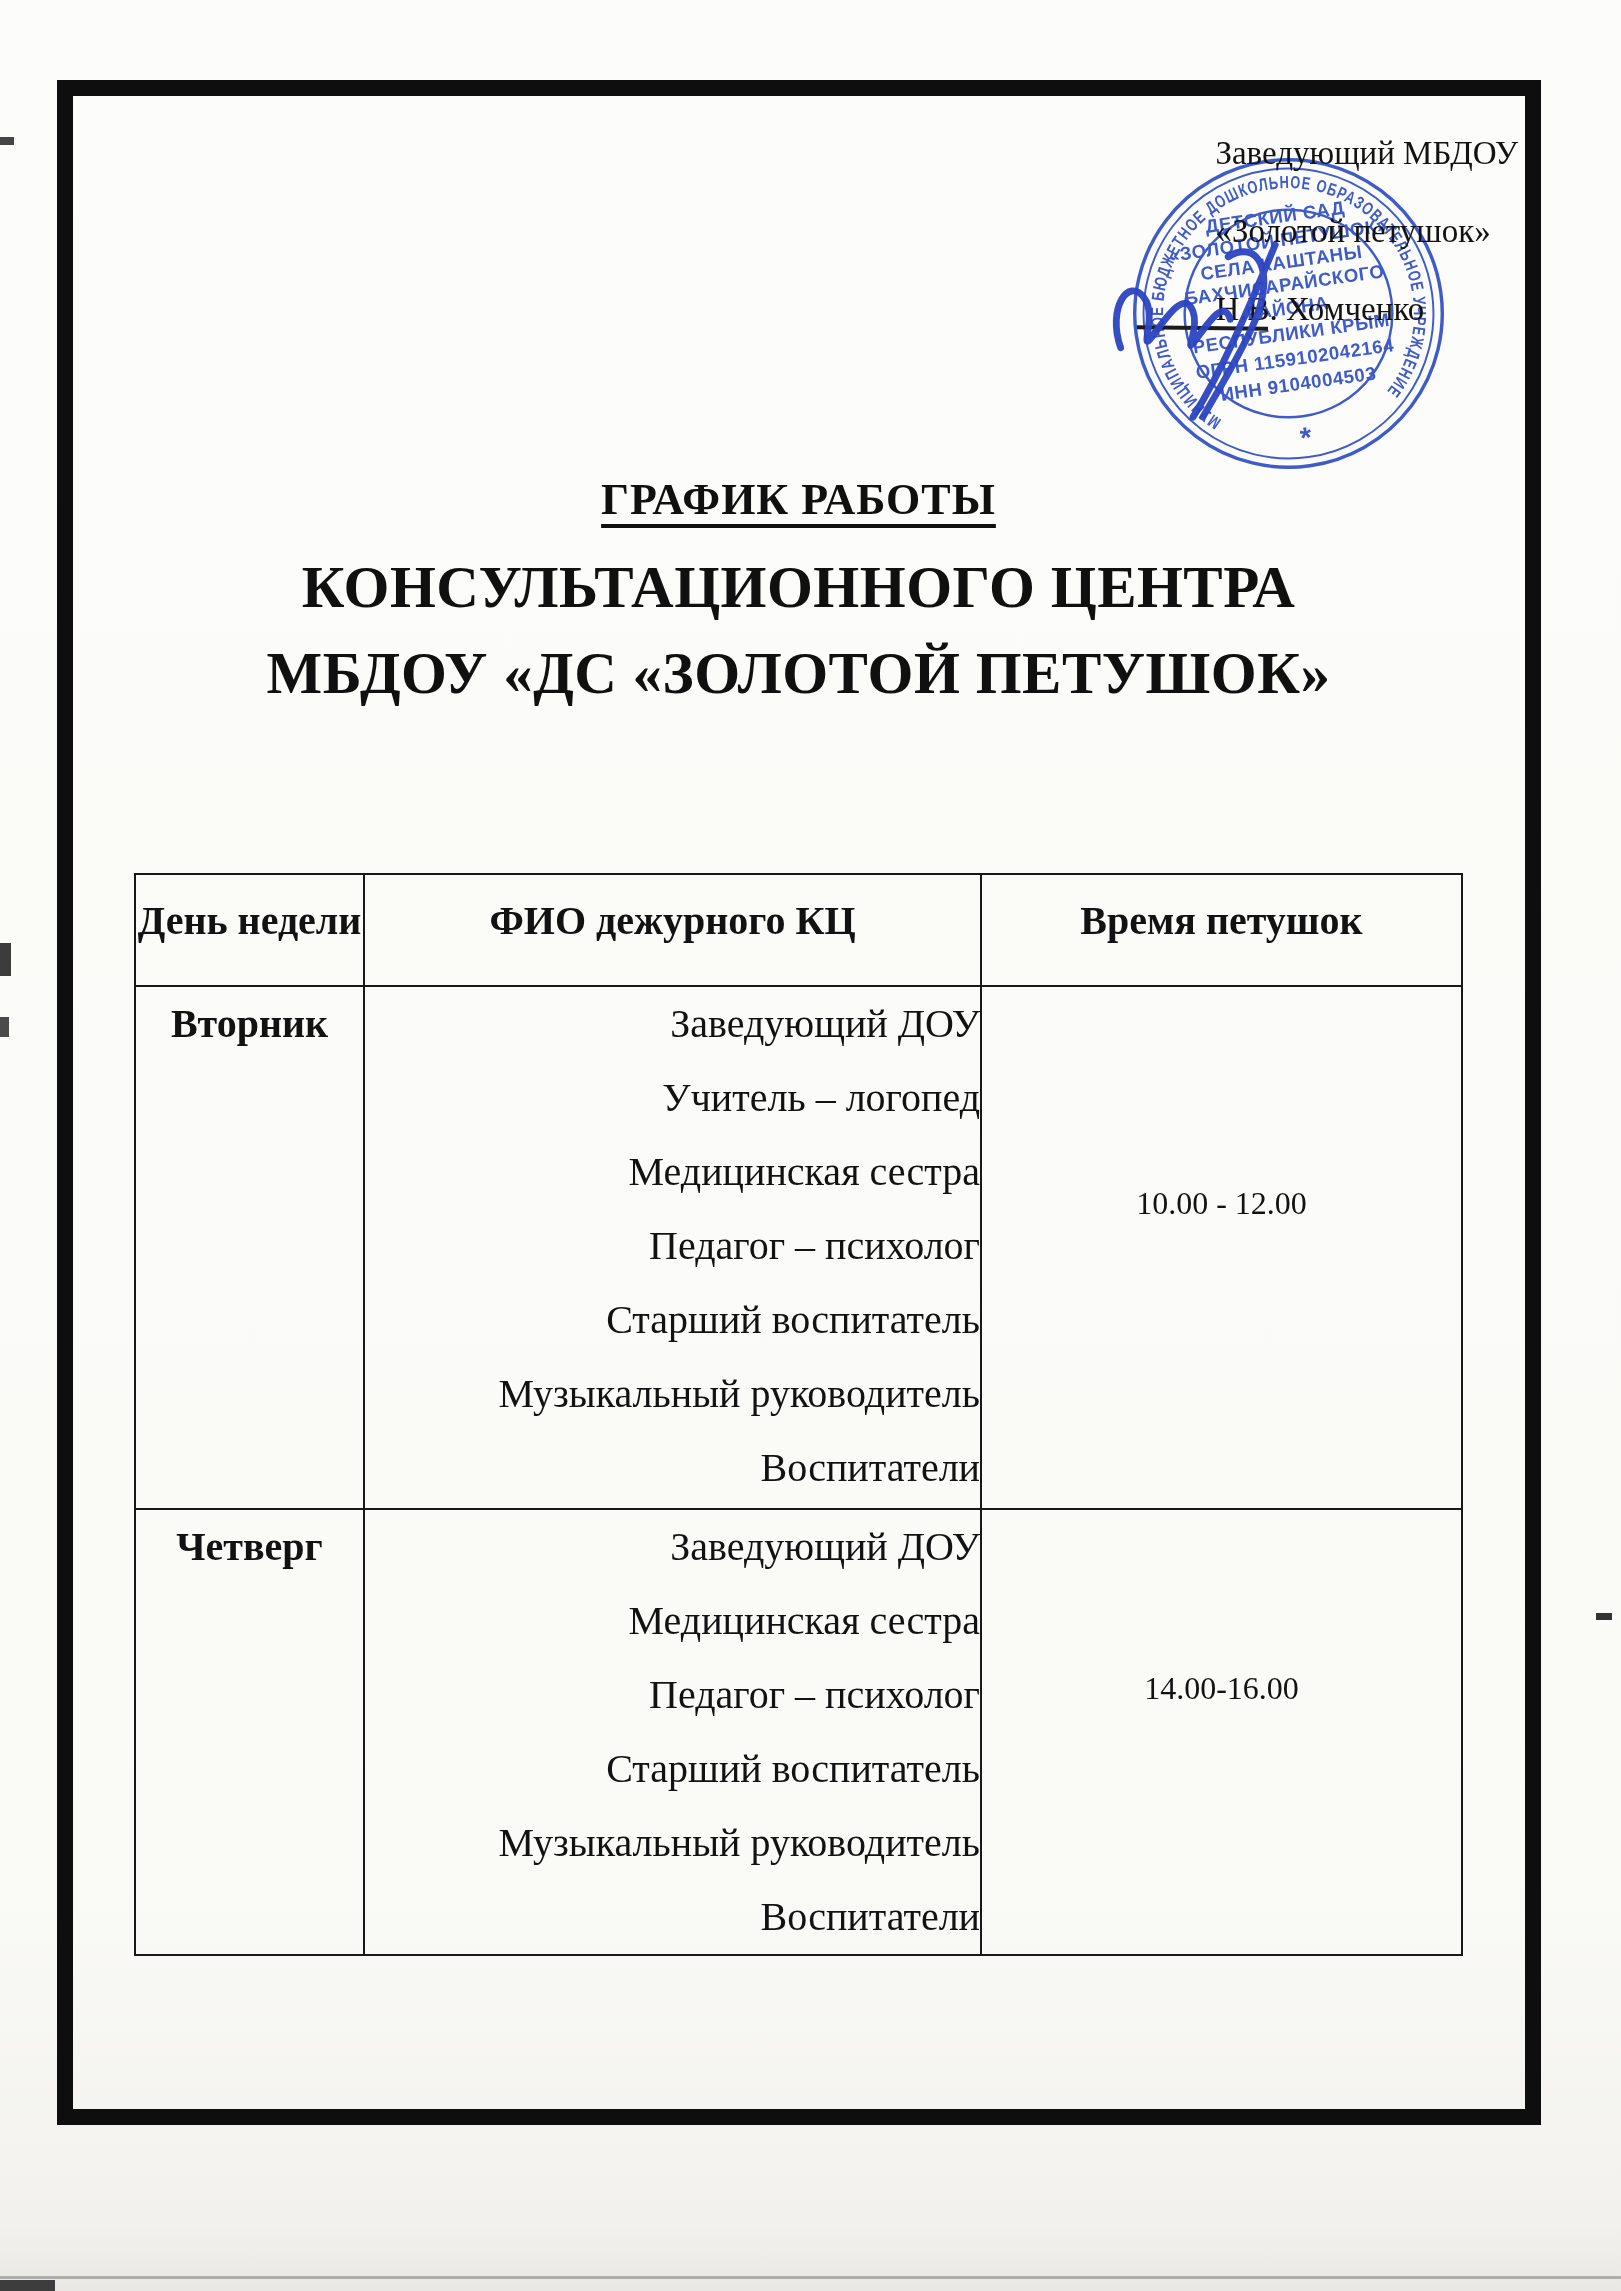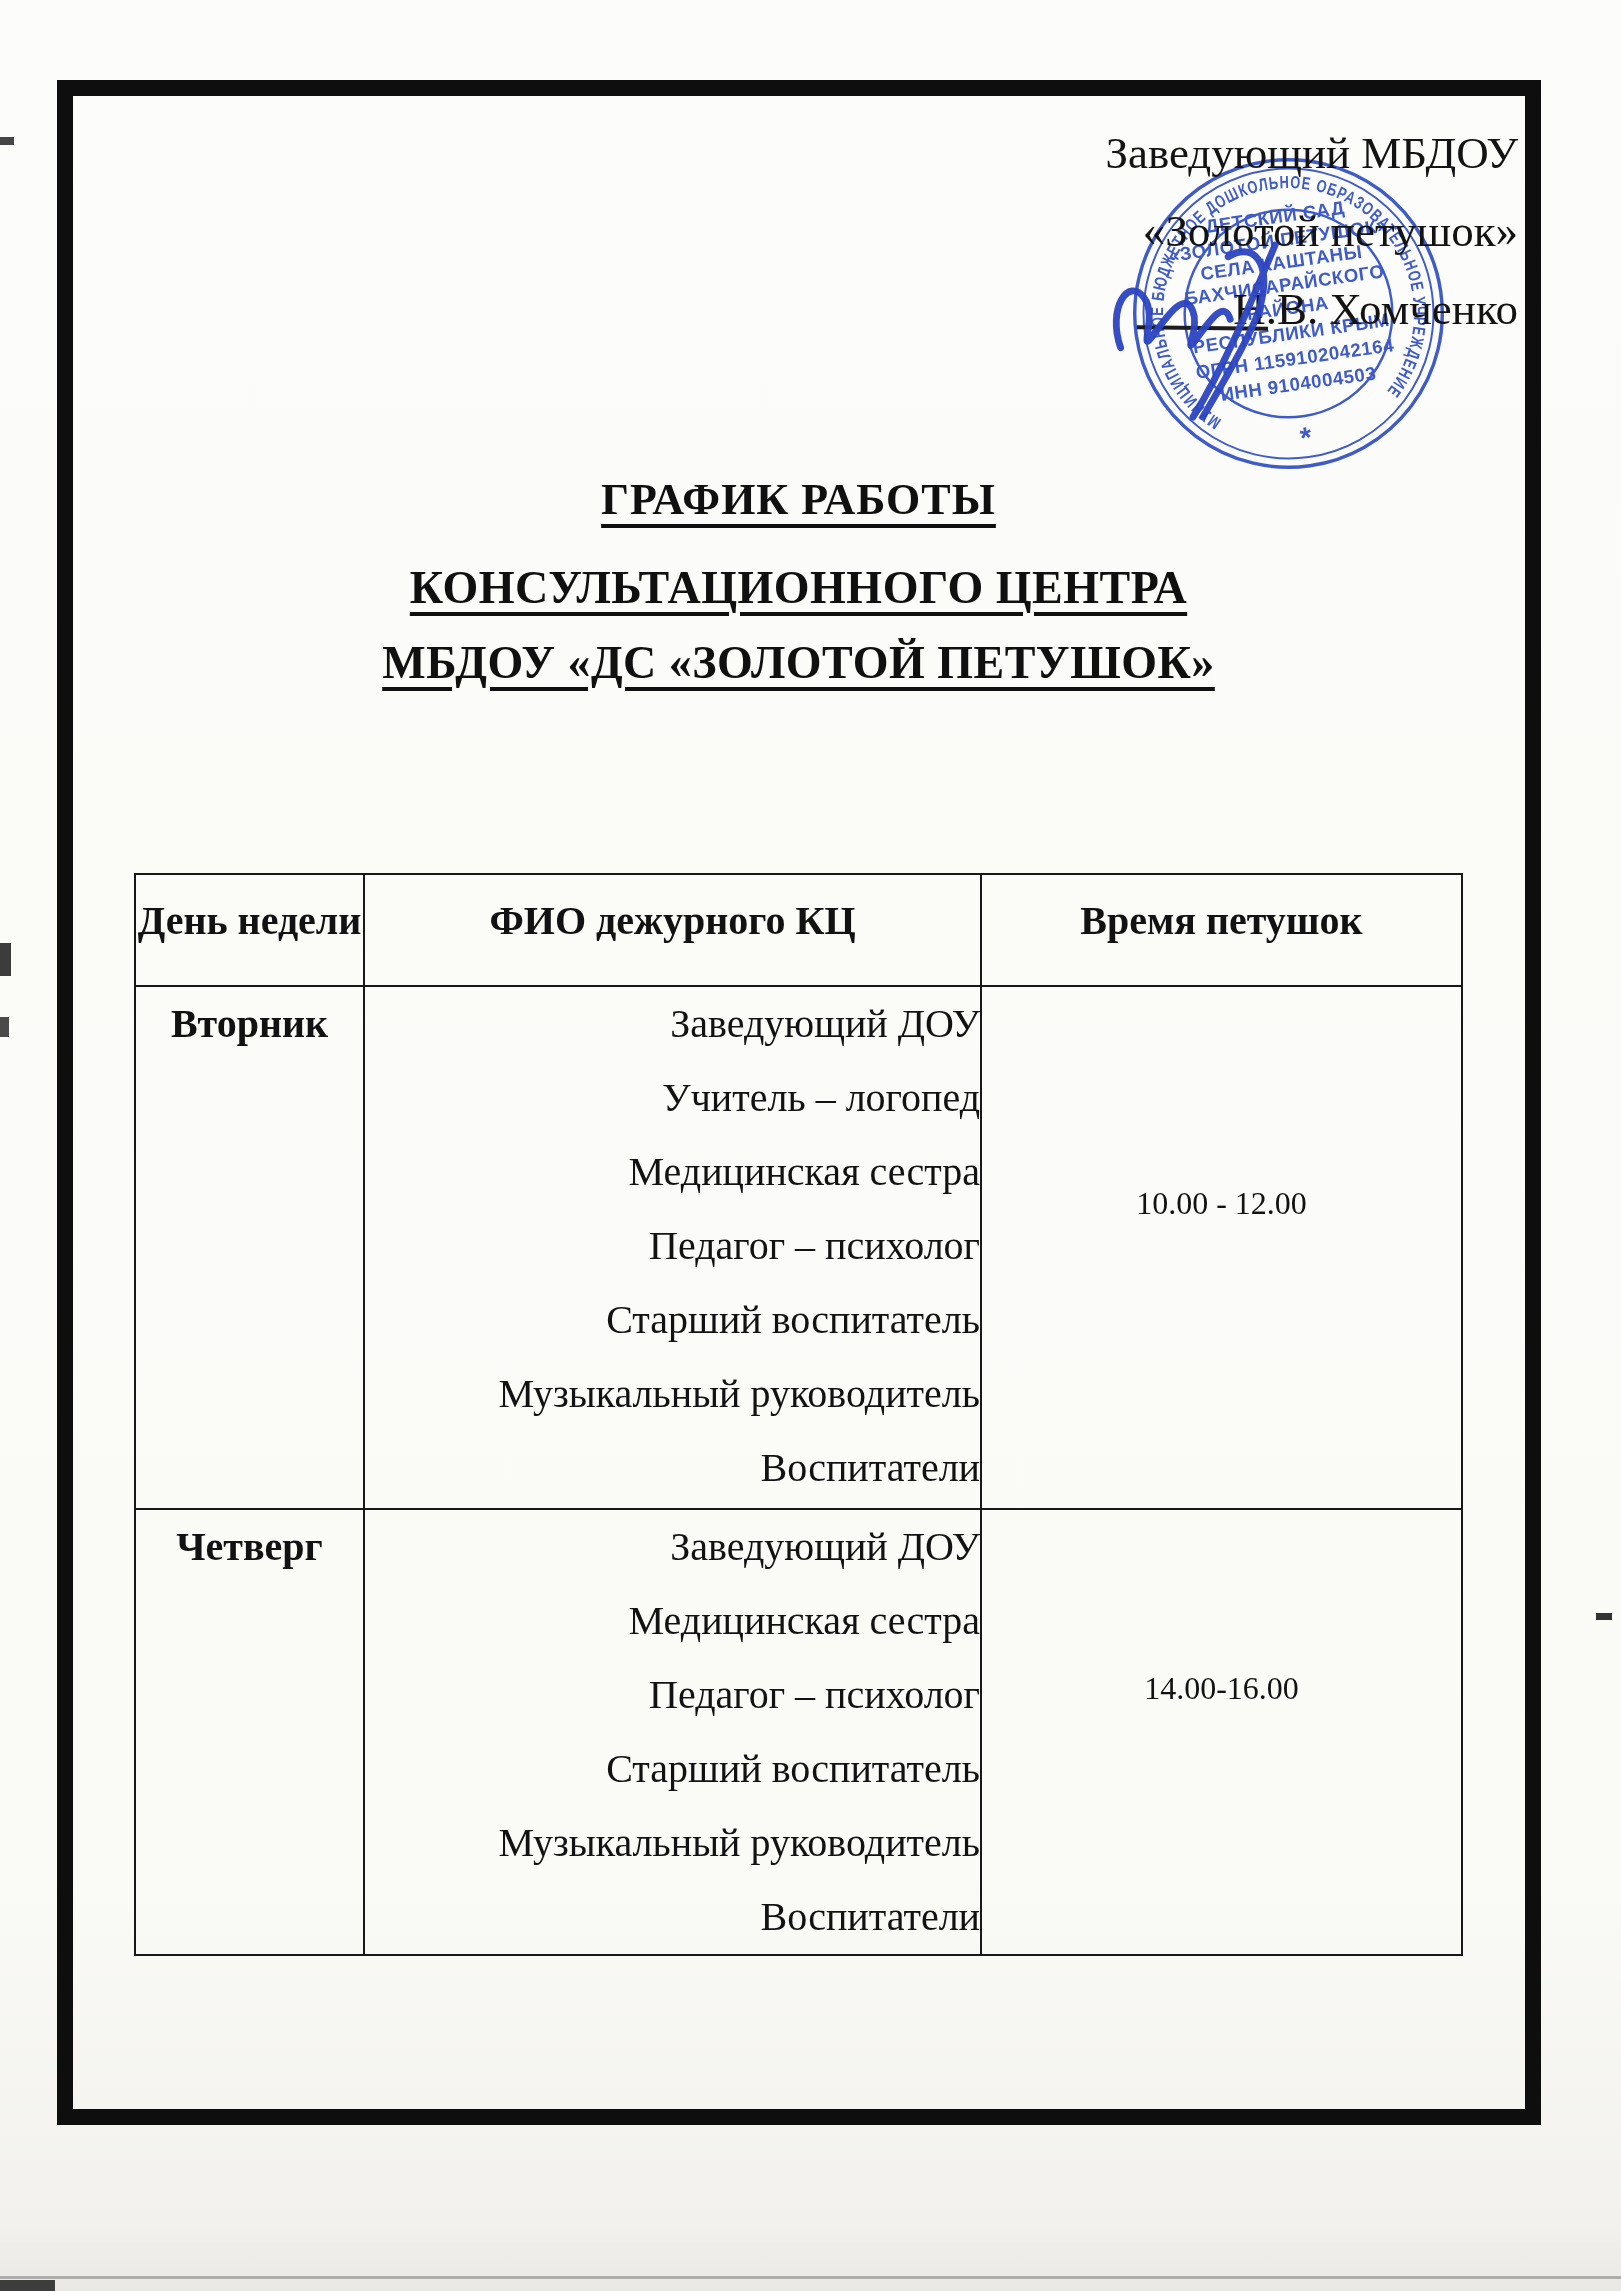--- a/index.html
+++ b/index.html
@@ -16,22 +16,22 @@
   }
   
   .frame{
     position:absolute;left:57px;top:80px;width:1484px;height:2045px;
     border:16.7px solid #0e0e0e;box-sizing:border-box;
     background:transparent;
   }
   
   .approval{
     position:absolute;top:114px;right:103px;
-    text-align:right;color:#131313;
-    font-size:45px;line-height:78px;font-weight:400;
+    text-align:left;color:#131313;
+    font-size:33px;line-height:78px;font-weight:400;
     z-index:3;white-space:nowrap;
   }
   
   .stamp{
     position:absolute;left:1122px;top:147px;width:333px;height:333px;
     z-index:2;opacity:.92;
   }
   .stamp text{
     font-family:"Liberation Sans","DejaVu Sans",sans-serif;
     font-weight:700;
@@ -52,23 +52,23 @@
   .title-block{
     position:absolute;left:74px;top:469px;width:1449px;
     text-align:center;color:#101010;z-index:1;
   }
   .title-1{
     font-size:44px;font-weight:700;line-height:61px;
     text-decoration:underline;text-decoration-thickness:3.9px;text-underline-offset:9.8px;
     margin-bottom:30px;letter-spacing:1px;
   }
   .title-2,.title-3{
-    font-size:46px;font-weight:700;line-height:55px;
-    text-decoration:underline;text-decoration-thickness:3.9px;text-underline-offset:8.8px;
-    margin-bottom:20px;letter-spacing:0.5px;
+    font-size:59px;font-weight:700;line-height:55px;
+    text-decoration-thickness:3.9px;text-underline-offset:8.8px;
+    margin-bottom:31px;letter-spacing:0.5px;
   }
   
   table.schedule{
     position:absolute;left:134px;top:873px;width:1327px;
     border-collapse:collapse;table-layout:fixed;
     color:#121212;z-index:1;
   }
   table.schedule th,table.schedule td{
     border:2.9px solid #181818;padding:0;box-sizing:border-box;
   }

